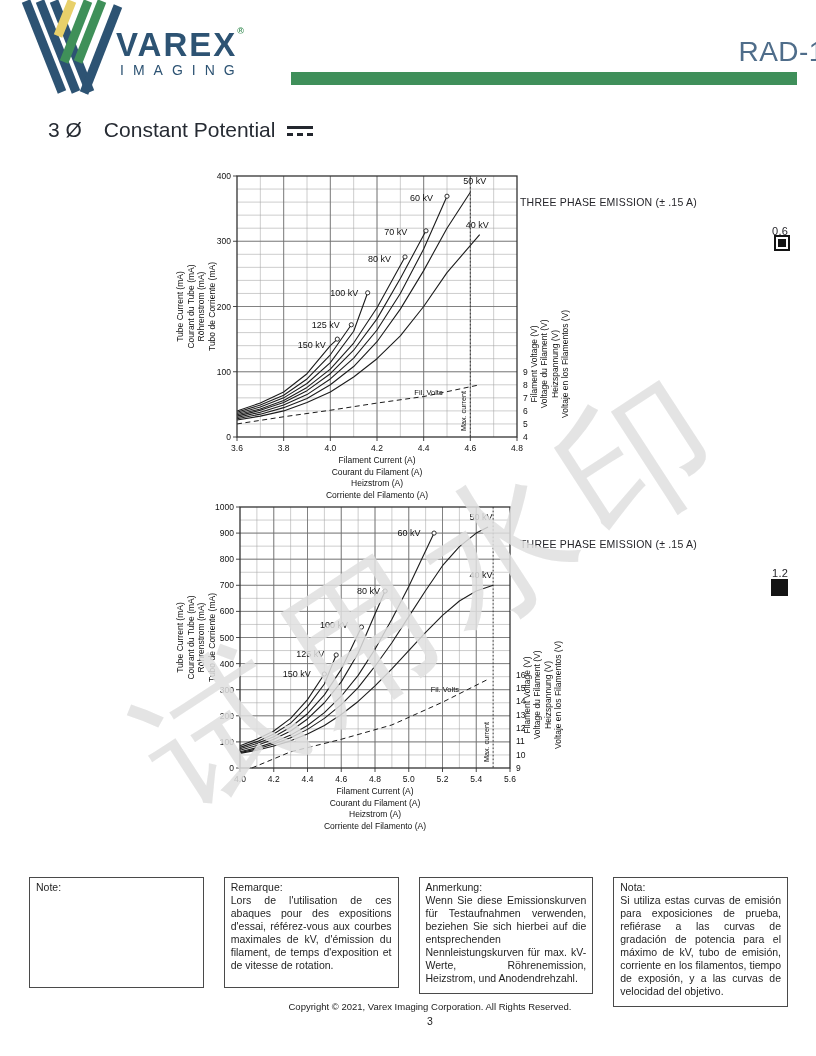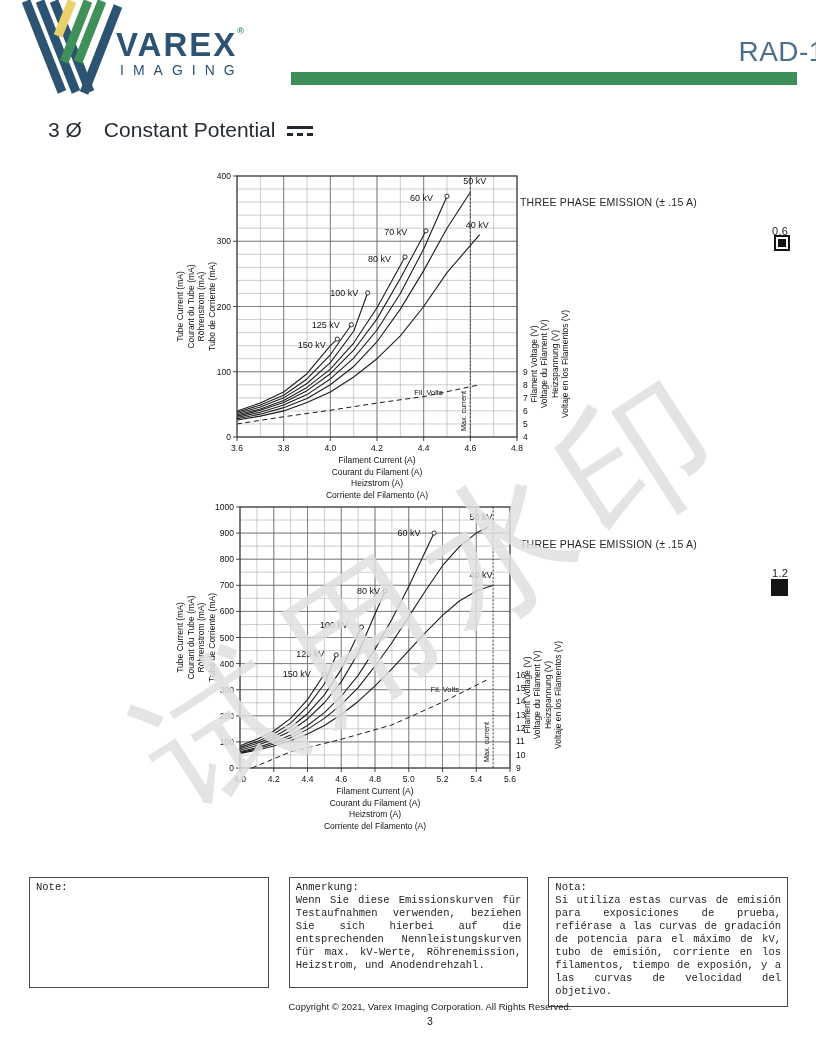--- a/index.html
+++ b/index.html
@@ -31,21 +31,21 @@
   .focal-square{display:inline-block;margin-left:24px;}
   .focal-square[data-variant="outlined"]{width:8px;height:8px;background:#141414;
       border:2px solid #fff;box-shadow:0 0 0 2px #141414;margin-left:28px;}
   .focal-square[data-variant="solid"]{width:17px;height:17px;background:#141414;}
   
   .watermark{position:absolute;left:158px;top:672px;font-size:150px;letter-spacing:16px;
              color:#e0e0e0;opacity:0.85;transform:rotate(-33deg);transform-origin:0 50%;
              white-space:nowrap;z-index:9;pointer-events:none;}
   
   .notes-row{position:absolute;left:29px;top:877px;width:759px;display:flex;gap:20px;
-             align-items:flex-start;font-family:Liberation Mono, monospace;}
+             align-items:flex-start;}
   .note-box{flex:1;border:1.5px solid #4a4a4a;padding:3px 6px 8px 6px;font-size:10.5px;
             line-height:13px;color:#1f1f1f;min-height:98px;}
   .note-box .note-body{text-align:justify;}
   
   .copyright{position:absolute;left:0;top:1001px;width:100%;text-align:center;font-size:9.5px;color:#222;}
   .page-number{position:absolute;left:0;top:1015px;width:100%;text-align:center;font-size:10.5px;color:#222;}
 </style>
 </head>
 <body>
 
@@ -330,20 +330,24 @@
     </div>
   </div>
 
   <div class="watermark">试用水印</div>
 
   <div class="notes-row">
     <div class="note-box">
       <div class="note-title">Note:</div>
     </div>
     <div class="note-box">
+      <div class="note-title">Remarque:</div>
+      <div class="note-body">Lors de l'utilisation de ces abaques pour des expositions d'essai, référez-vous aux courbes maximales de kV, d'émission du filament, de temps d'exposition et de vitesse de rotation.</div>
+    </div>
+    <div class="note-box">
       <div class="note-title">Anmerkung:</div>
       <div class="note-body">Wenn Sie diese Emissionskurven für Testaufnahmen verwenden, beziehen Sie sich hierbei auf die entsprechenden Nennleistungskurven für max. kV-Werte, Röhrenemission, Heizstrom, und Anodendrehzahl.</div>
     </div>
     <div class="note-box">
       <div class="note-title">Nota:</div>
       <div class="note-body">Si utiliza estas curvas de emisión para exposiciones de prueba, refiérase a las curvas de gradación de potencia para el máximo de kV, tubo de emisión, corriente en los filamentos, tiempo de exposión, y a las curvas de velocidad del objetivo.</div>
     </div>
   </div>
 
   <div class="copyright">Copyright © 2021, Varex Imaging Corporation.  All Rights Reserved.</div>

